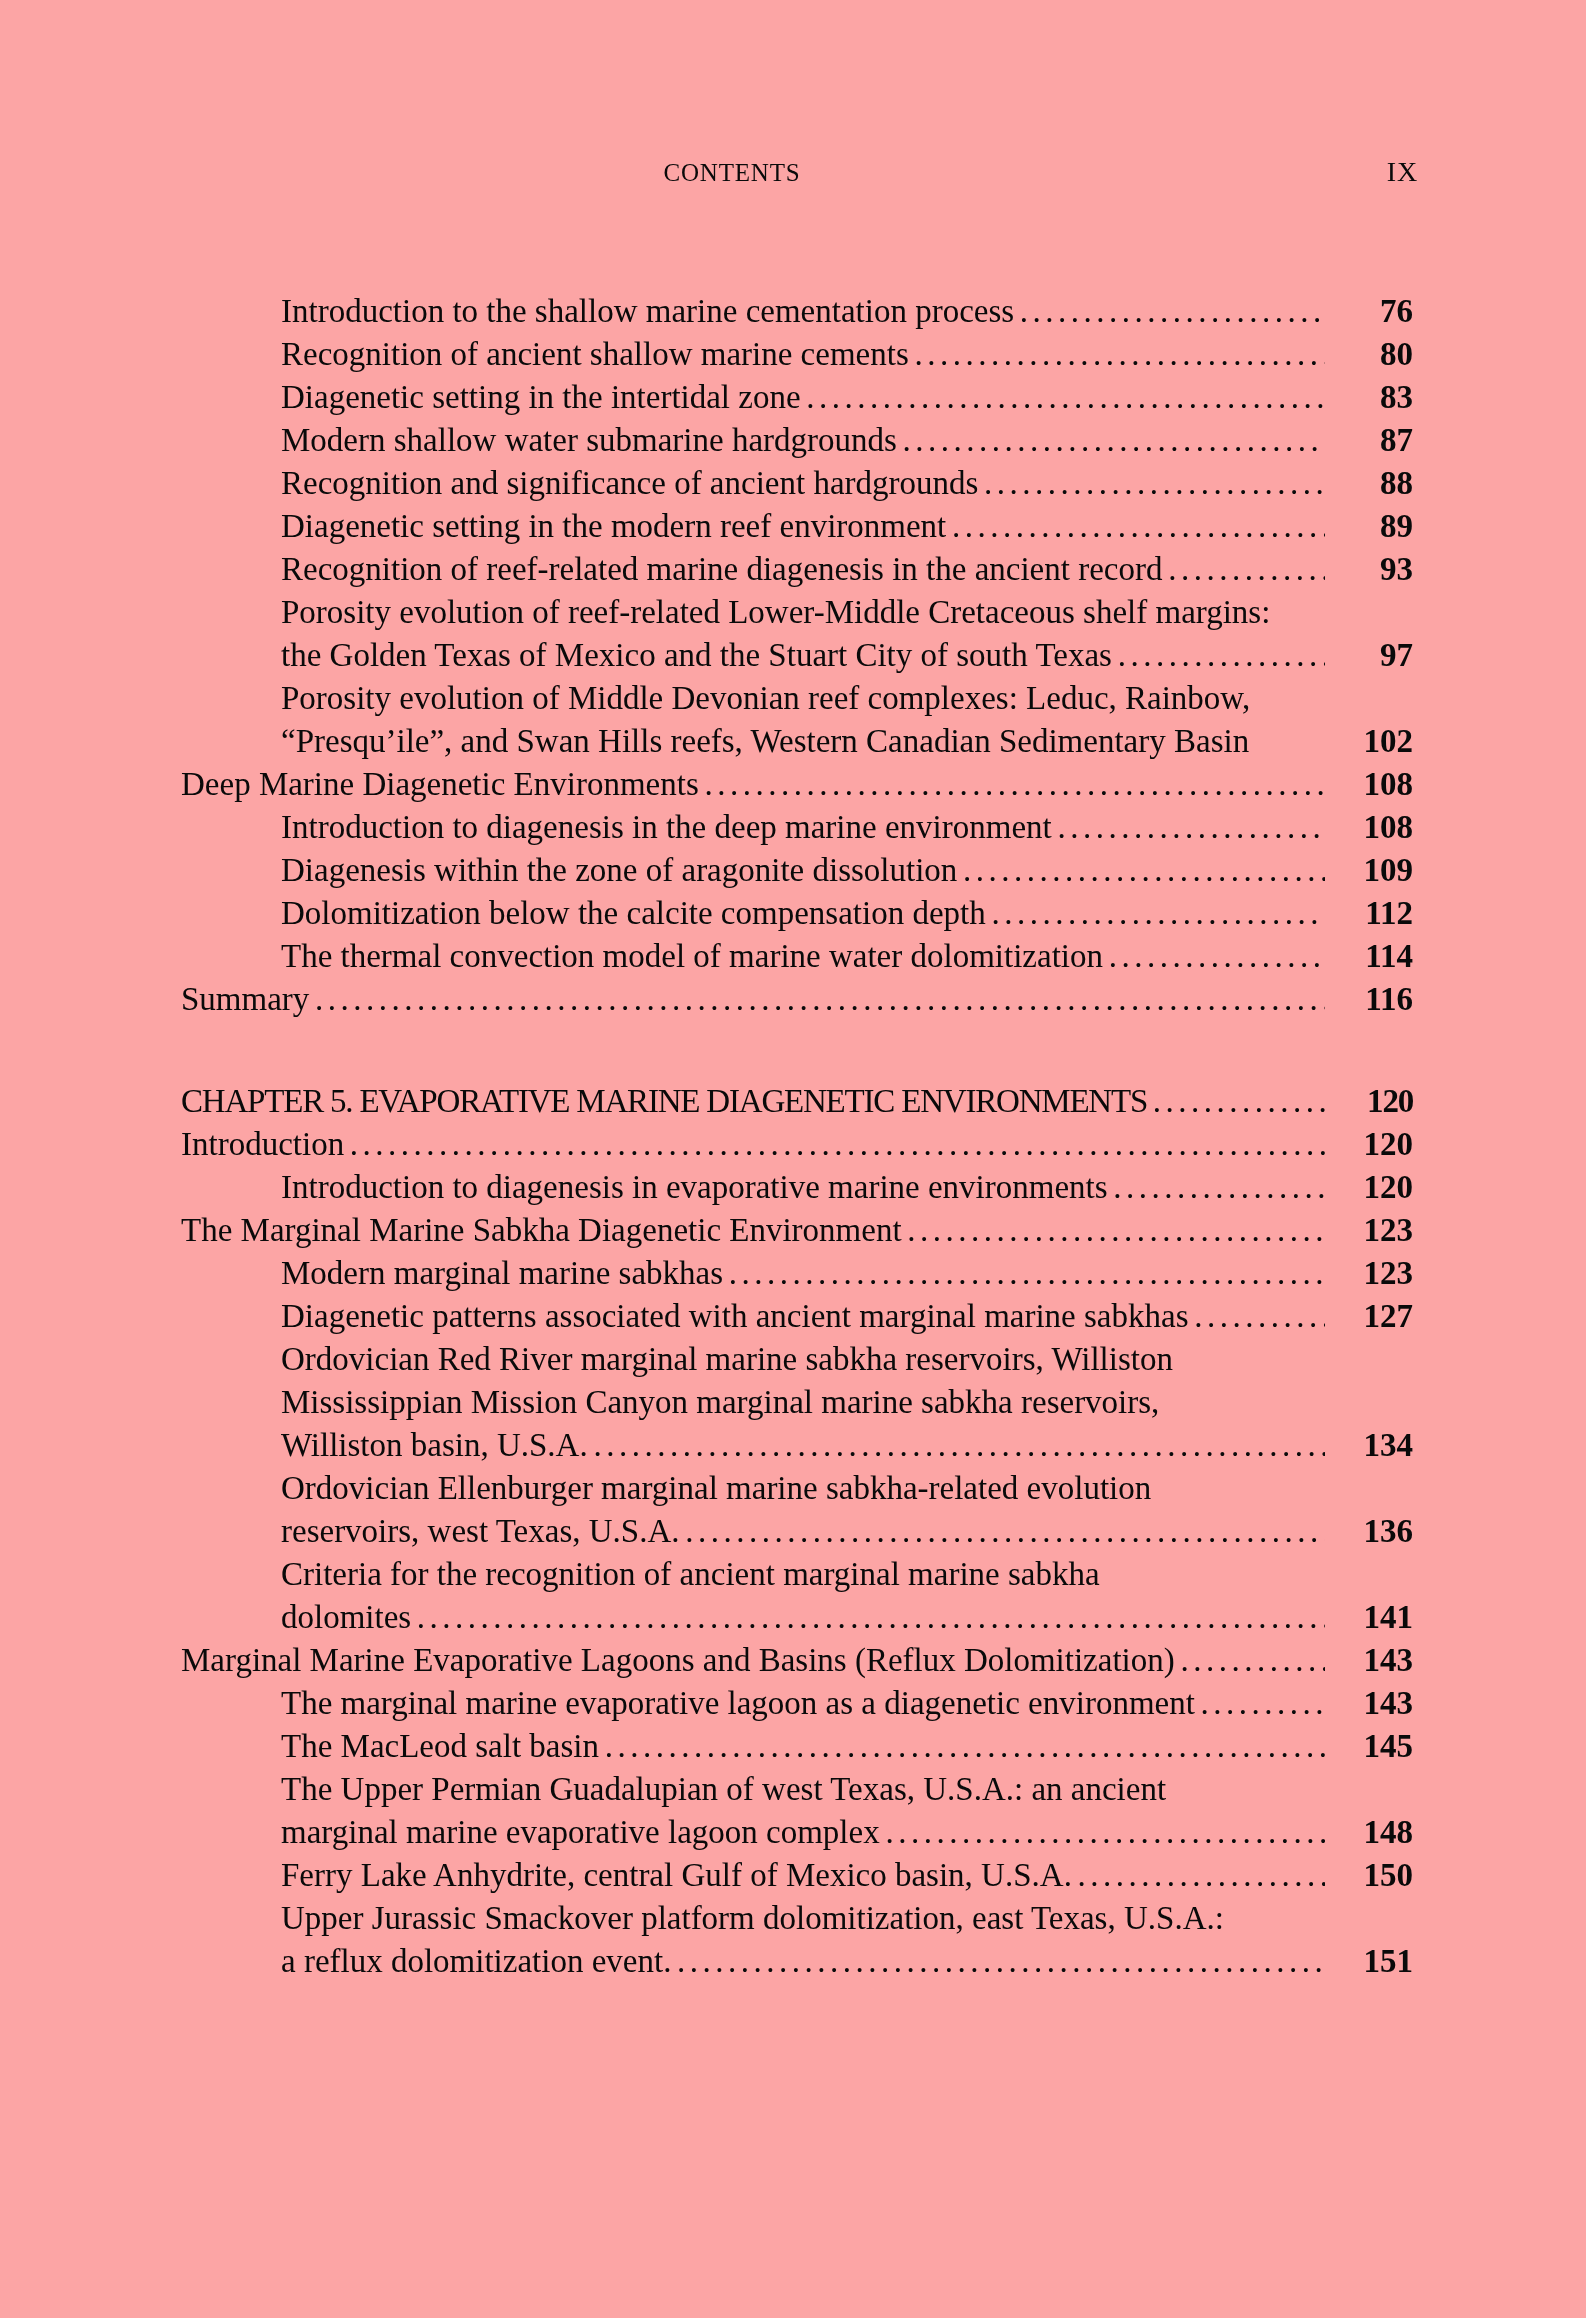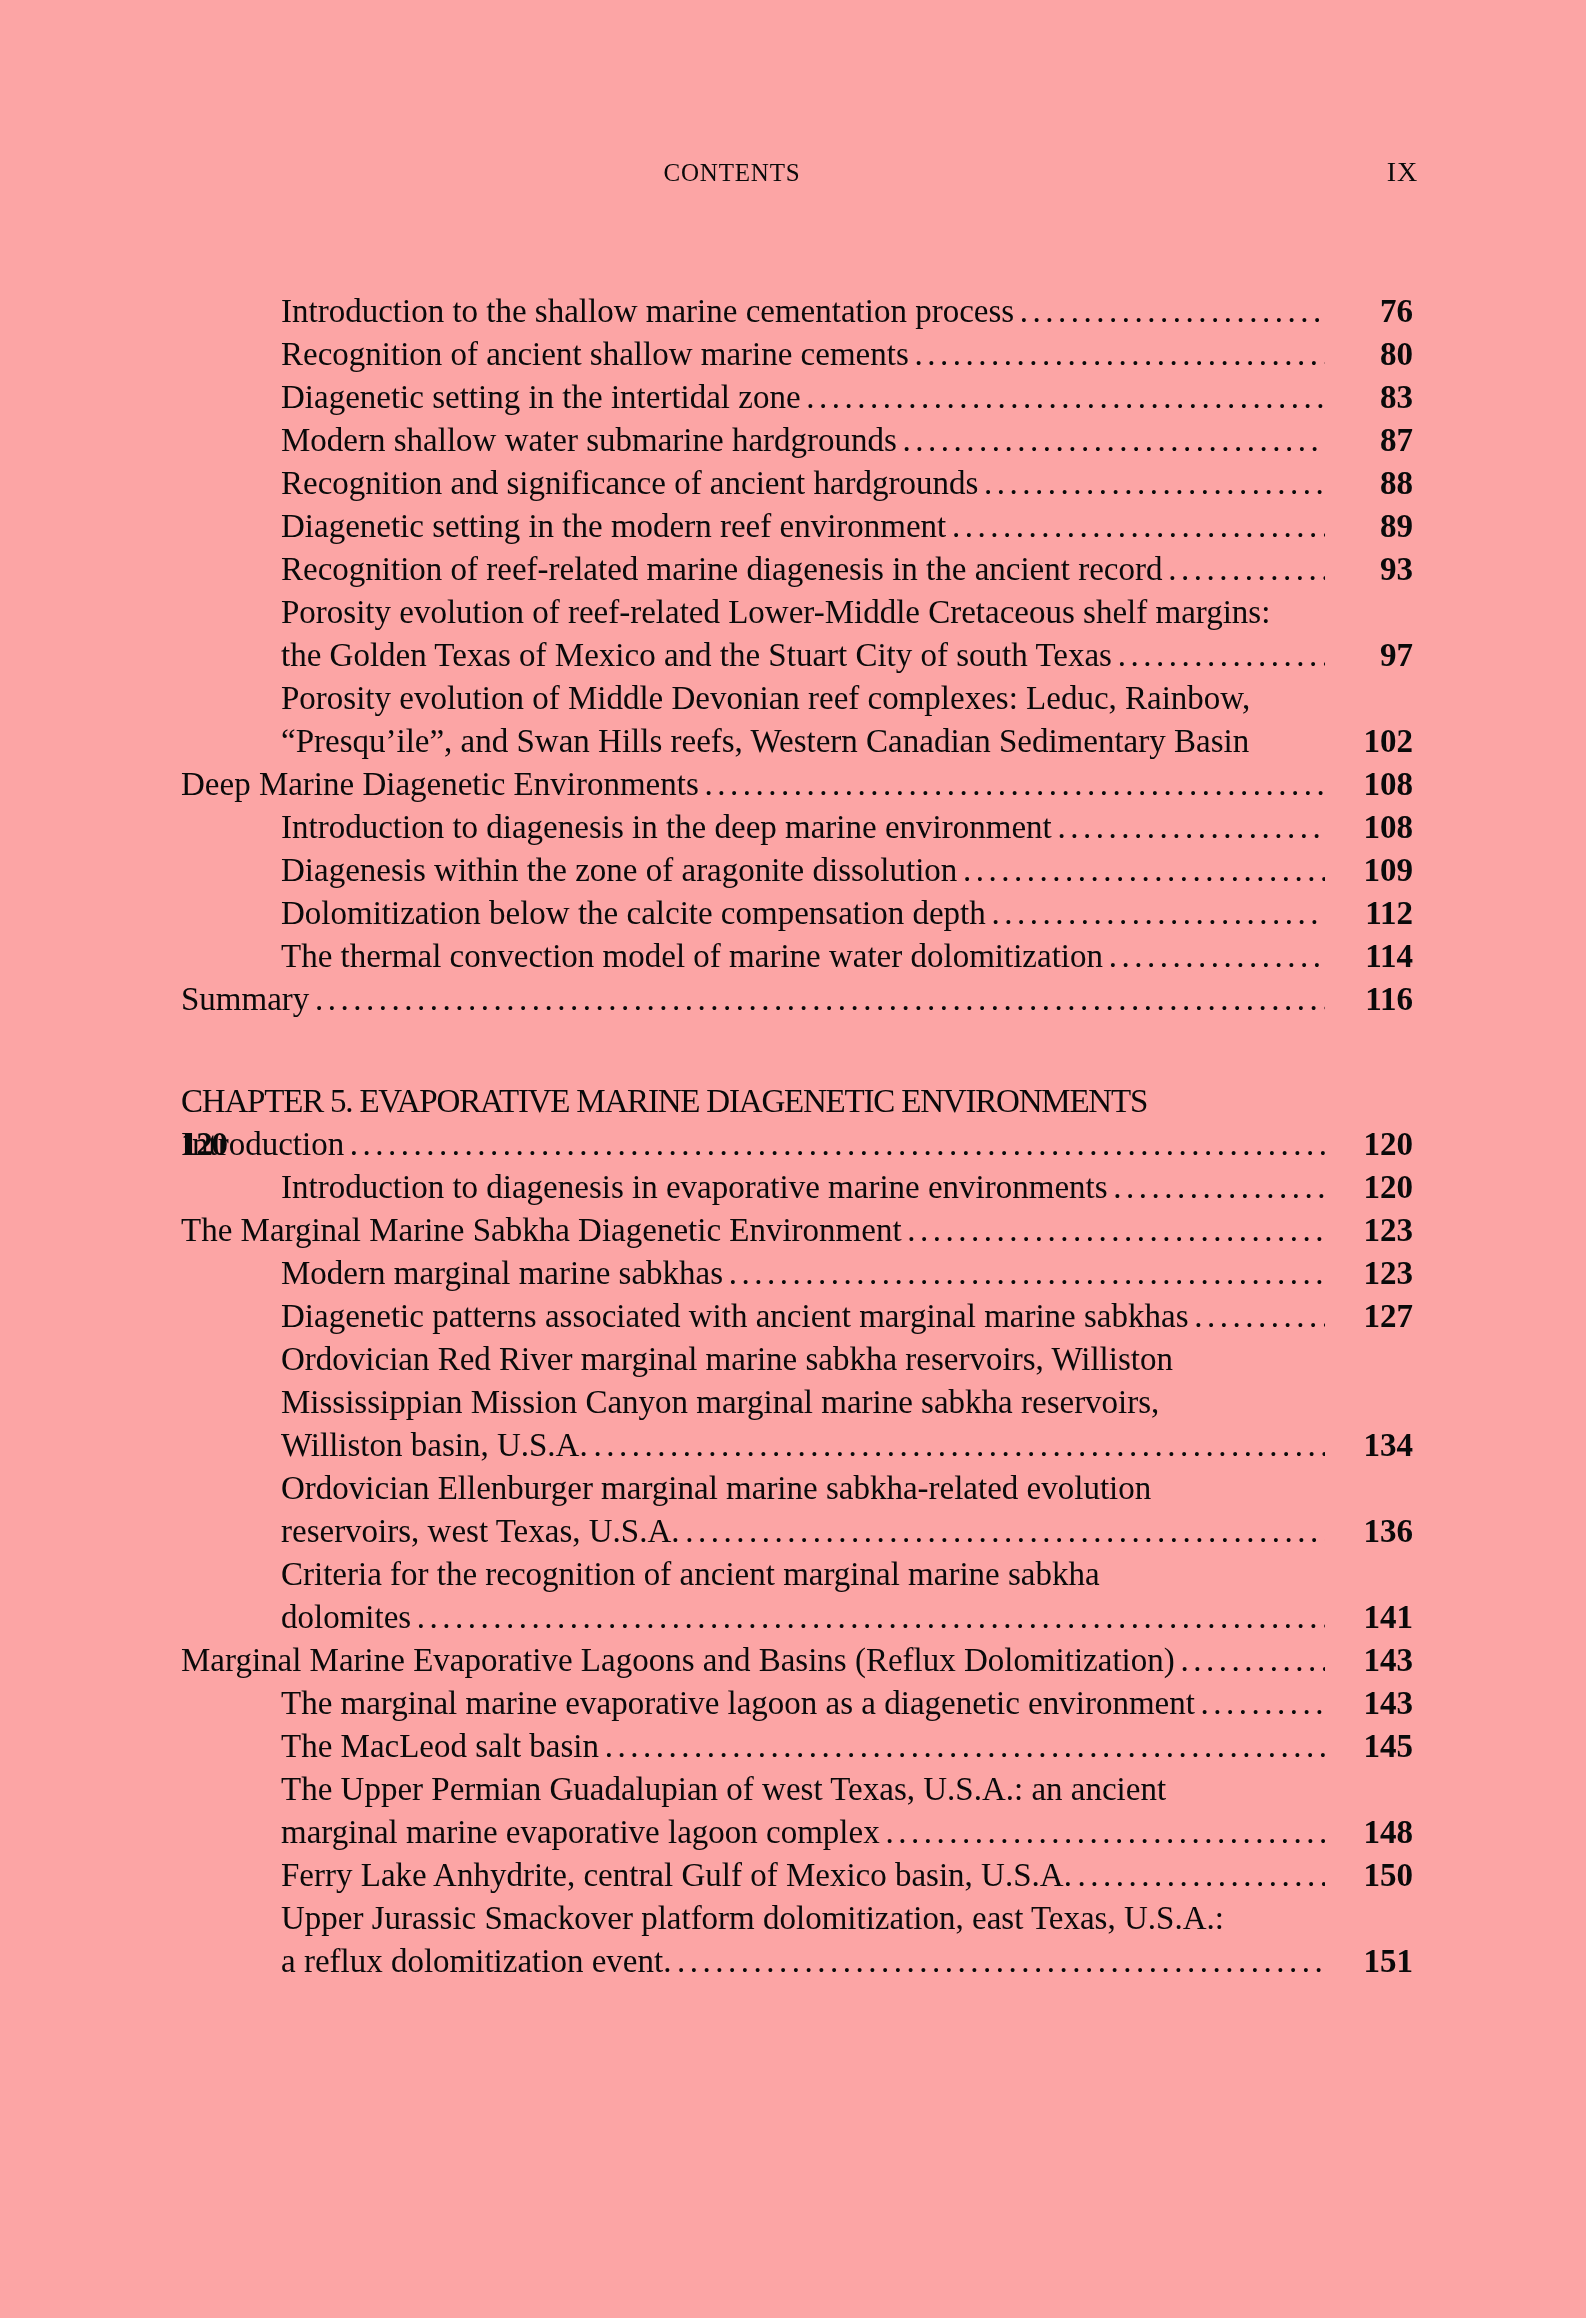--- a/index.html
+++ b/index.html
@@ -39,28 +39,28 @@
   }
   
   .toc {
     position: absolute;
     left: 181px;
     top: 290px;
     width: 1232px;
   }
   .entry {
     display: flex;
-    align-items: flex-start;
+    align-items: center;
     height: 43px;
     font-size: 33px;
     line-height: 43px;
     white-space: nowrap;
   }
   .entry.lvl1 { padding-left: 100px; }
-  .entry.gap  { margin-top: 59px; flex-direction: column; }
+  .entry.gap  { margin-top: 59px; }
   .entry.caps { letter-spacing: -1.2px; }
   .entry-text {
     flex: 0 0 auto;
     max-width: 100%;
   }
   .dots {
     flex: 1 1 auto;
     min-width: 0;
     overflow: hidden;
     white-space: nowrap;

